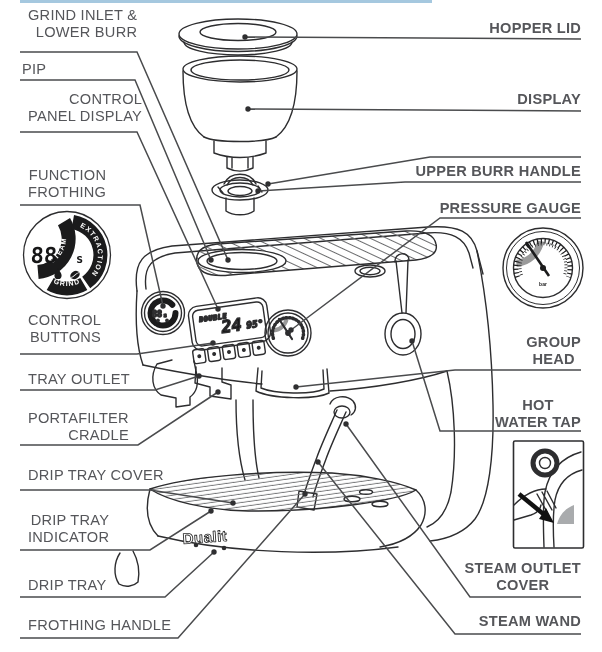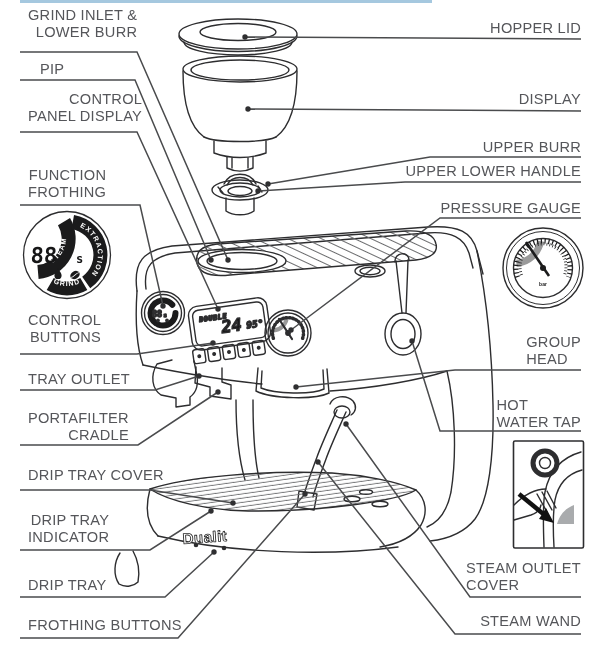--- a/index.html
+++ b/index.html
@@ -1,21 +1,21 @@
 <!DOCTYPE html>
 <html><head>
 <meta charset="utf-8">
 <style>
   html,body{margin:0;padding:0;background:#fff;}
   .canvas{position:relative;width:602px;height:652px;background:#ffffff;overflow:hidden;
           font-family:"Liberation Sans",sans-serif;}
   .toprule{position:absolute;left:20px;top:0;width:412px;height:3px;background:#a5c8df;}
   .label{position:absolute;color:#55565a;font-size:14.6px;line-height:16.6px;
          letter-spacing:.25px;white-space:pre-line;text-align:right;}
-  .label.r{text-align:left;}
+  .label.r{text-align:center;font-weight:bold;}
   svg{position:absolute;left:0;top:0;}
   .art{stroke:#2d2d2f;stroke-width:1.4;fill:none;stroke-linecap:round;stroke-linejoin:round;}
   .lead{stroke:#4a4b4d;stroke-width:1.5;fill:none;}
   .dot{fill:#2f2f31;stroke:none;}
   .band{stroke:#1b1b1c;stroke-width:14;fill:none;}
   .ringtxt{fill:#ffffff;font-family:"Liberation Sans",sans-serif;font-weight:bold;
            font-size:7px;letter-spacing:1.1px;}
   .seg{font-family:"DejaVu Sans Mono",monospace;font-weight:bold;fill:#161617;}
   .gray{stroke:#9a9a9a;fill:none;}
   .logo{font-family:"Liberation Sans",sans-serif;font-weight:bold;font-size:15px;
@@ -258,40 +258,39 @@
       <g>
         <line x1="519" y1="494" x2="547" y2="517" stroke="#111" stroke-width="4.5"></line>
         <polygon points="554,523 539,519 546,508" fill="#111"></polygon>
       </g>
       <path fill="#a9abad" stroke="none" d="M557,524 C560,514 566,508 574,505 L574,524 Z"></path>
     </g>
   </svg>
 
   <div class="label" style="left:28px;top:7px">GRIND INLET &amp;
 LOWER BURR</div>
-  <div class="label" style="left:40px;top:61px">PIP</div>
+  <div class="label" style="left:22px;top:61px">PIP</div>
   <div class="label" style="left:28px;top:91px">CONTROL
 PANEL DISPLAY</div>
   <div class="label" style="left:28px;top:167px">FUNCTION
 FROTHING</div>
   <div class="label" style="left:28px;top:312px">CONTROL
 BUTTONS</div>
   <div class="label" style="left:28px;top:371px">TRAY OUTLET</div>
   <div class="label" style="left:28px;top:467px">DRIP TRAY COVER</div>
   <div class="label" style="left:28px;top:410px">PORTAFILTER
 CRADLE</div>
   <div class="label" style="left:28px;top:512px">DRIP TRAY
 INDICATOR</div>
   <div class="label" style="left:28px;top:577px">DRIP TRAY</div>
-  <div class="label" style="left:28px;top:617px">FROTHING BUTTONS</div>
+  <div class="label" style="left:28px;top:617px">FROTHING HANDLE</div>
 
   <div class="label r" style="right:21px;top:20px">HOPPER LID</div>
   <div class="label r" style="right:21px;top:91px">DISPLAY</div>
-  <div class="label r" style="right:21px;top:139px">UPPER BURR</div>
-  <div class="label r" style="right:21px;top:163px">UPPER LOWER HANDLE</div>
+  <div class="label r" style="right:21px;top:163px">UPPER BURR HANDLE</div>
   <div class="label r" style="right:21px;top:334px">GROUP
 HEAD</div>
   <div class="label r" style="right:21px;top:200px">PRESSURE GAUGE</div>
   <div class="label r" style="right:21px;top:560px">STEAM OUTLET
 COVER</div>
   <div class="label r" style="right:21px;top:397px">HOT
 WATER TAP</div>
   <div class="label r" style="right:21px;top:613px">STEAM WAND</div>
 </div>
 

